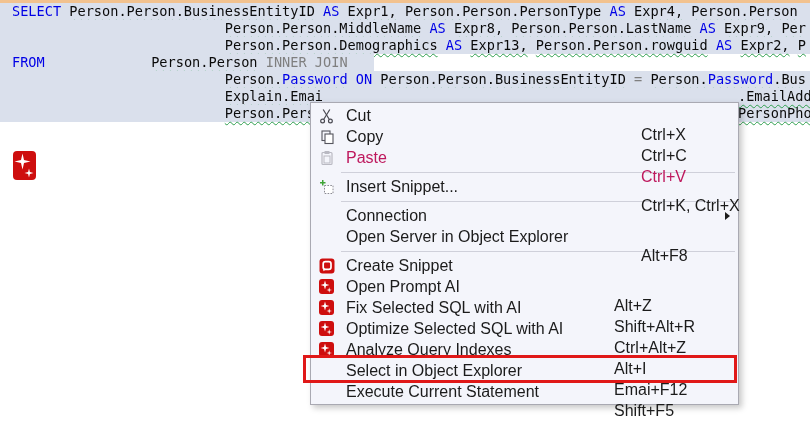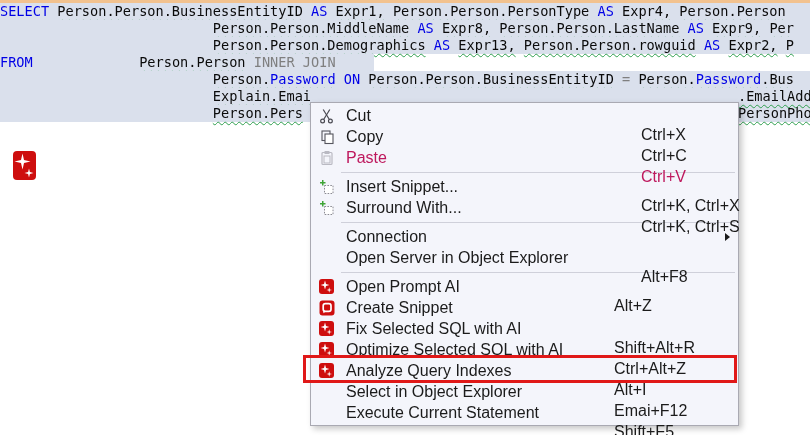--- a/index.html
+++ b/index.html
@@ -5,21 +5,21 @@
   * { margin:0; padding:0; box-sizing:border-box; }
   html,body { width:810px; height:435px; }
   body {
     position:relative; overflow:hidden; background:#ffffff;
     font-family:"Liberation Sans", sans-serif;
   }
   #editor { position:absolute; inset:0; }
   #top-strip { position:absolute; left:0; top:0; width:810px; height:3px; }
   .selbg { position:absolute; left:0; height:17px; }
   .code-line {
-    position:absolute; left:0; padding-left:0; height:17px; line-height:17px;
+    position:absolute; left:0; padding-left:12px; height:17px; line-height:17px;
     font-family:"DejaVu Sans Mono", monospace; font-size:13.6px;
     white-space:pre; color:#0a0a0a;
   }
   .code-line span { white-space:pre; }
   .kw { color:#0000e6; }
   .gy { color:#7f7f7f; }
   .sq {
     text-decoration-line:underline; text-decoration-style:wavy;
     text-decoration-color:#2e9e4e; text-decoration-thickness:1px;
     text-underline-offset:3px; text-decoration-skip-ink:none;
@@ -123,69 +123,59 @@
     <div class="mi">
       <span class="ic">
         <svg width="16" height="16" viewBox="0 0 16 16">
           <rect x="5.5" y="6.5" width="8.5" height="8" fill="#ffffff" stroke="#8a8a92" stroke-width="1" stroke-dasharray="1.6,1.3"></rect>
           <path d="M1 3.75 H6.5 M3.75 1 V6.5" stroke="#3fa536" stroke-width="1.5" fill="none"></path>
         </svg>
       </span>
       <span class="lbl">Insert Snippet...</span>
       <span class="sc">Ctrl+K, Ctrl+X</span>
     </div>
-    <div class="mi">
-      <span class="ic">
-        <svg width="16" height="16" viewBox="0 0 16 16">
-          <rect x="5.5" y="6.5" width="8.5" height="8" fill="#ffffff" stroke="#8a8a92" stroke-width="1" stroke-dasharray="1.6,1.3"></rect>
-          <path d="M1 3.75 H6.5 M3.75 1 V6.5" stroke="#3fa536" stroke-width="1.5" fill="none"></path>
-        </svg>
-      </span>
-      <span class="lbl">Surround With...</span>
-      <span class="sc">Ctrl+K, Ctrl+S</span>
-    </div>
     <div class="msep"></div>
     <div class="mi">
       <span class="lbl">Connection</span>
       <span class="subarrow"></span>
     </div>
     <div class="mi">
       <span class="lbl">Open Server in Object Explorer</span>
       <span class="sc">Alt+F8</span>
     </div>
     <div class="msep"></div>
-    <div class="mi aig">
-      <span class="ic">
-        <svg width="15" height="15" viewBox="0 0 15 15">
-          <rect x="0" y="0" width="15" height="15" rx="3" fill="#CE0E0E"></rect>
-          <path d="M6 1.6 L7 5 L10.4 6 L7 7 L6 10.4 L5 7 L1.6 6 L5 5 Z" fill="#ffffff"></path>
-          <path d="M10.2 8.2 L10.8 10.4 L13 11 L10.8 11.6 L10.2 13.8 L9.6 11.6 L7.4 11 L9.6 10.4 Z" fill="#ffffff"></path>
-        </svg>
-      </span>
-      <span class="lbl">Open Prompt AI</span>
-      <span class="sc">Alt+Z</span>
-    </div>
     <div class="mi aig">
       <span class="ic">
         <svg width="16" height="16" viewBox="0 0 16 16">
           <rect x="0.5" y="0.5" width="15" height="15" rx="3" fill="#CE0E0E"></rect>
           <rect x="4.2" y="3.6" width="7.8" height="7.8" rx="2.2" fill="none" stroke="#ffffff" stroke-width="1.7"></rect>
           <path d="M4.4 10.2 L4.4 13.2 L7.4 11.2 Z" fill="#ffffff"></path>
         </svg>
       </span>
       <span class="lbl">Create Snippet</span>
     </div>
     <div class="mi aig">
       <span class="ic">
         <svg width="15" height="15" viewBox="0 0 15 15">
           <rect x="0" y="0" width="15" height="15" rx="3" fill="#CE0E0E"></rect>
           <path d="M6 1.6 L7 5 L10.4 6 L7 7 L6 10.4 L5 7 L1.6 6 L5 5 Z" fill="#ffffff"></path>
           <path d="M10.2 8.2 L10.8 10.4 L13 11 L10.8 11.6 L10.2 13.8 L9.6 11.6 L7.4 11 L9.6 10.4 Z" fill="#ffffff"></path>
         </svg>
       </span>
+      <span class="lbl">Open Prompt AI</span>
+      <span class="sc">Alt+Z</span>
+    </div>
+    <div class="mi aig">
+      <span class="ic">
+        <svg width="15" height="15" viewBox="0 0 15 15">
+          <rect x="0" y="0" width="15" height="15" rx="3" fill="#CE0E0E"></rect>
+          <path d="M6 1.6 L7 5 L10.4 6 L7 7 L6 10.4 L5 7 L1.6 6 L5 5 Z" fill="#ffffff"></path>
+          <path d="M10.2 8.2 L10.8 10.4 L13 11 L10.8 11.6 L10.2 13.8 L9.6 11.6 L7.4 11 L9.6 10.4 Z" fill="#ffffff"></path>
+        </svg>
+      </span>
       <span class="lbl">Fix Selected SQL with AI</span>
       <span class="sc">Shift+Alt+R</span>
     </div>
     <div class="mi aig">
       <span class="ic">
         <svg width="15" height="15" viewBox="0 0 15 15">
           <rect x="0" y="0" width="15" height="15" rx="3" fill="#CE0E0E"></rect>
           <path d="M6 1.6 L7 5 L10.4 6 L7 7 L6 10.4 L5 7 L1.6 6 L5 5 Z" fill="#ffffff"></path>
           <path d="M10.2 8.2 L10.8 10.4 L13 11 L10.8 11.6 L10.2 13.8 L9.6 11.6 L7.4 11 L9.6 10.4 Z" fill="#ffffff"></path>
         </svg>

